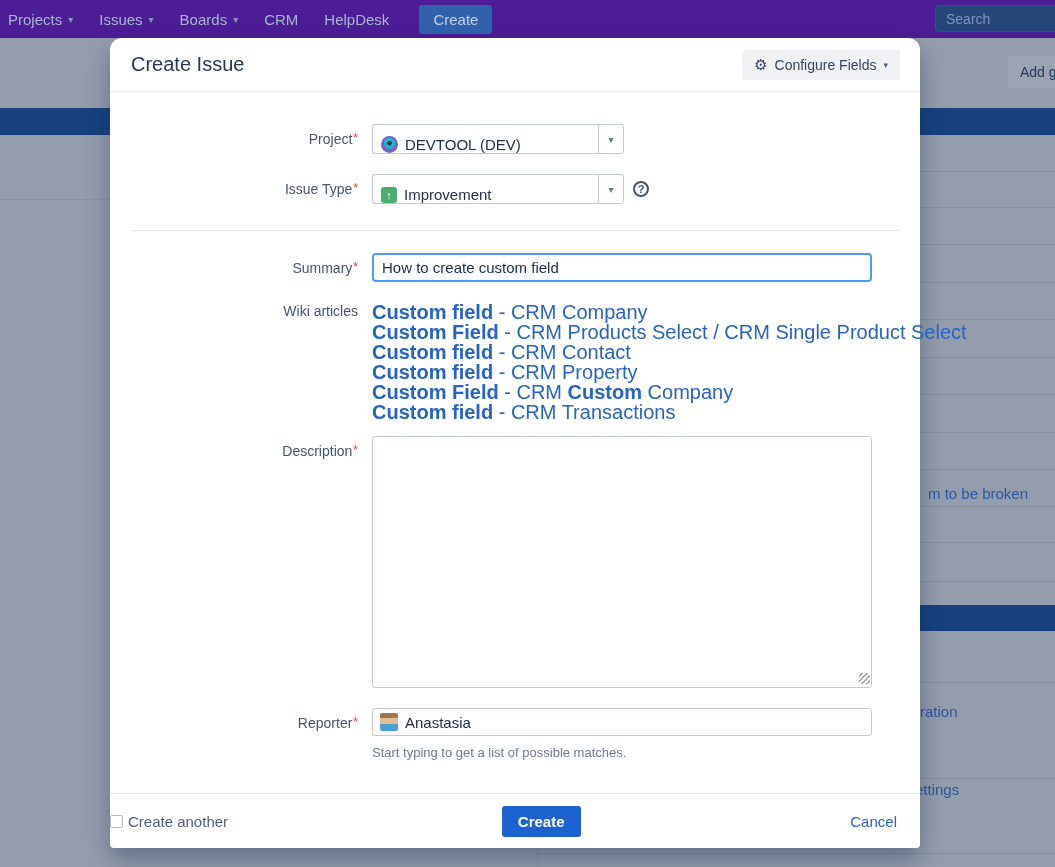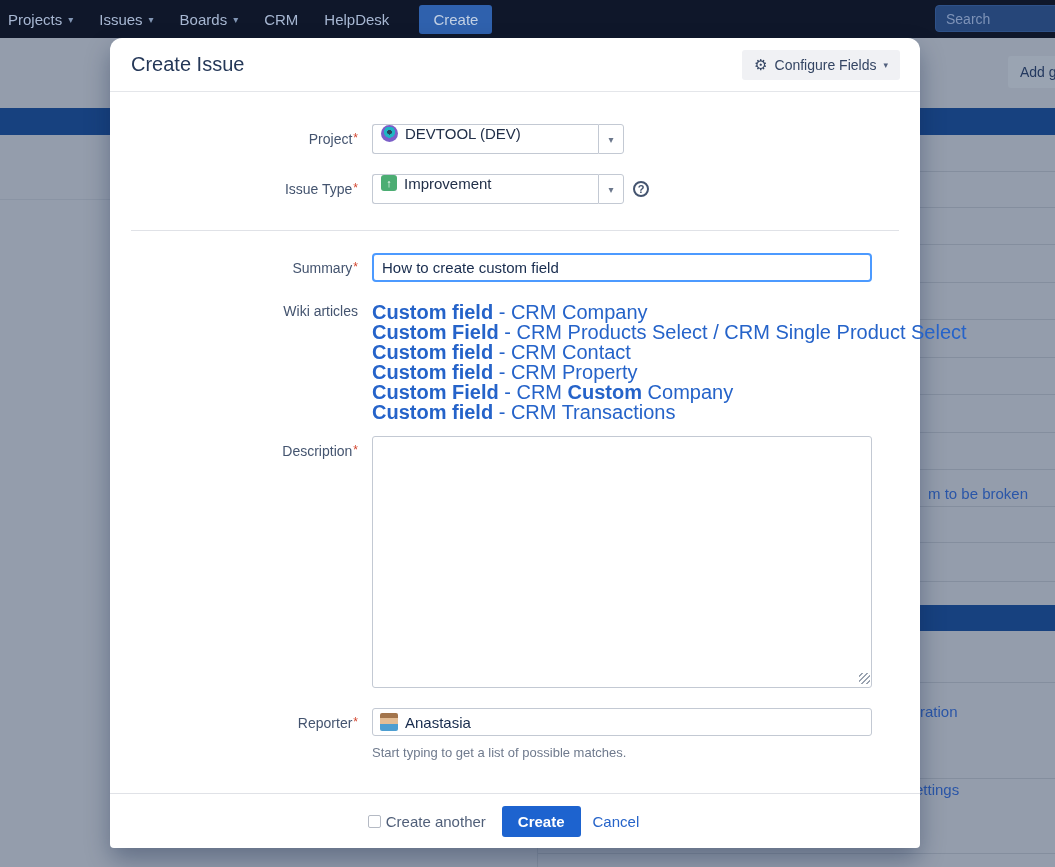--- a/index.html
+++ b/index.html
@@ -1,20 +1,20 @@
 <!DOCTYPE html>
 <html><head>
 <meta charset="utf-8">
 <style>
   * { margin:0; padding:0; box-sizing:border-box; }
   html,body { width:1055px; height:867px; overflow:hidden; font-family:"Liberation Sans","DejaVu Sans",sans-serif; }
   body { position:relative; background:#949dac; }
 
   
-  .navbar { position:absolute; left:0; top:0; width:1055px; height:38px; background:#0f172a; display:flex; align-items:center; padding-left:8px; z-index:1; }
+  .navbar { position:absolute; left:0; top:0; width:1055px; height:38px; background:#4c1d95; display:flex; align-items:center; padding-left:8px; z-index:1; }
   .nav-items { display:flex; align-items:center; gap:26px; }
   .nav-item { color:#a7b7d2; font-size:15px; cursor:pointer; display:flex; align-items:center; gap:6px; white-space:nowrap; }
   .nav-caret { font-size:10px; color:#8296b5; }
   .nav-create-btn { margin-left:30px; background:#2f61ad; color:#c3d1e4; font-size:15px; border:none; border-radius:3px; padding:6px 14px; cursor:pointer; }
   .nav-search { position:absolute; left:935px; top:5px; width:130px; height:27px; background:#264679; border:1px solid #2e5188; border-radius:4px; color:#cdd9ea; font-size:14px; padding:0 10px; outline:none; }
   .nav-search::placeholder { color:#7e93b8; }
 
   .bg-band { position:absolute; background:#17417f; }
   .band-top { left:0; top:108px; width:1055px; height:27px; }
   .band-right { left:537px; top:605px; width:518px; height:26px; }
@@ -35,21 +35,21 @@
   .cfg-gear { font-size:15px; line-height:1; }
   .cfg-caret { font-size:9px; color:#51607d; }
 
   .modal-body { flex:1 1 auto; position:relative; padding-top:32px; }
   .form-row { display:flex; margin:0 0 20px 0; }
   .form-label { width:262px; flex:0 0 262px; text-align:right; padding-right:14px; font-size:14px; color:#44546f; padding-top:7px; }
   .req { color:#d3452e; font-size:12px; vertical-align:top; margin-left:1px; }
   .field-wrap { display:flex; align-items:flex-start; }
 
   .select-ctl { display:flex; height:30px; }
-  .select-main { width:226px; height:30px; background:#fff; border:1px solid #c3c9d3; border-right:none; border-radius:3px 0 0 3px; display:flex; align-items:flex-start; padding:0 8px; gap:7px; font-size:15px; color:#223049; }
+  .select-main { width:226px; height:30px; background:#fff; border:1px solid #c3c9d3; border-right:none; border-radius:3px 0 0 3px; display:flex; align-items:flex-end; padding:0 8px; gap:7px; font-size:15px; color:#223049; }
   .select-caret-btn { width:26px; height:30px; background:#fff; border:1px solid #c3c9d3; border-radius:0 3px 3px 0; display:flex; align-items:center; justify-content:center; color:#6b778c; font-size:10px; cursor:pointer; }
   .proj-avatar { width:17px; height:17px; border-radius:50%; background:radial-gradient(circle at 50% 42%, #27445f 0 18%, #1fb5c4 19% 42%, #7b5fc8 43% 78%, #5a47b0 100%); flex:0 0 17px; }
   .type-icon { width:16px; height:16px; border-radius:3px; background:#4cad73; color:#fff; font-size:11px; font-weight:bold; display:flex; align-items:center; justify-content:center; flex:0 0 16px; }
   .help-icon { width:16px; height:16px; border-radius:50%; border:2px solid #44546f; color:#44546f; font-size:11px; font-weight:bold; display:flex; align-items:center; justify-content:center; margin:7px 0 0 9px; cursor:pointer; }
 
   .hr-sep { height:1px; background:#e0e2e7; margin:26px 0 22px 21px; width:768px; }
 
   .text-input { width:500px; height:28px; border:1px solid #c3c9d3; border-radius:3px; font-size:15px; color:#172b4d; padding:0 8px; font-family:"Liberation Sans","DejaVu Sans",sans-serif; outline:none; }
   .text-input.focused { border:2px solid #4c9aff; border-radius:4px; height:29px; }
 
@@ -63,21 +63,21 @@
   .desc-area { width:500px; height:252px; border:1px solid #c3c9d3; border-radius:3px; resize:none; outline:none; font-family:"Liberation Sans","DejaVu Sans",sans-serif; font-size:15px; padding:8px; color:#172b4d; }
   .resize-grip { position:absolute; right:2px; bottom:4px; width:11px; height:11px; background:repeating-linear-gradient(135deg, transparent 0 2px, #9aa3b0 2px 3.5px); cursor:nwse-resize; }
 
   .input-like { width:500px; height:28px; border:1px solid #c3c9d3; border-radius:3px; display:flex; align-items:center; padding:0 7px; gap:7px; background:#fff; }
   .reporter-avatar { width:18px; height:18px; border-radius:2px; flex:0 0 18px;
       background:linear-gradient(180deg,#a3754c 0 30%, #e3bd95 30% 62%, #4d9ed1 62% 100%); }
   .input-like .val { font-size:15px; color:#172b4d; }
   .field-hint { font-size:13px; color:#6f7a8d; margin-top:9px; }
   .reporter-row { margin-bottom:0; }
 
-  .modal-footer { flex:0 0 55px; border-top:1px solid #e0e2e7; display:flex; align-items:center; justify-content:center; padding-right:23px; gap:12px; border-radius:0 0 4px 4px; background:#fff; }
+  .modal-footer { flex:0 0 55px; border-top:1px solid #e0e2e7; display:flex; align-items:center; justify-content:space-between; padding-right:23px; gap:12px; border-radius:0 0 4px 4px; background:#fff; }
   .chk-wrap { display:flex; align-items:center; gap:5px; }
   .chk { width:13px; height:13px; accent-color:#fff; border:1px solid #b5bac4; appearance:none; border-radius:2px; background:#fff; cursor:pointer; }
   .chk-label { font-size:15px; color:#505f79; cursor:pointer; }
   .create-btn { background:#1d63cf; color:#fff; border:none; border-radius:3px; height:31px; padding:0 16px; font-size:15px; font-weight:600; cursor:pointer; margin-left:4px; }
   .cancel-link { color:#2563c9; font-size:15px; cursor:pointer; text-decoration:none; }
 </style>
 </head>
 <body>
 
 <div class="navbar">

